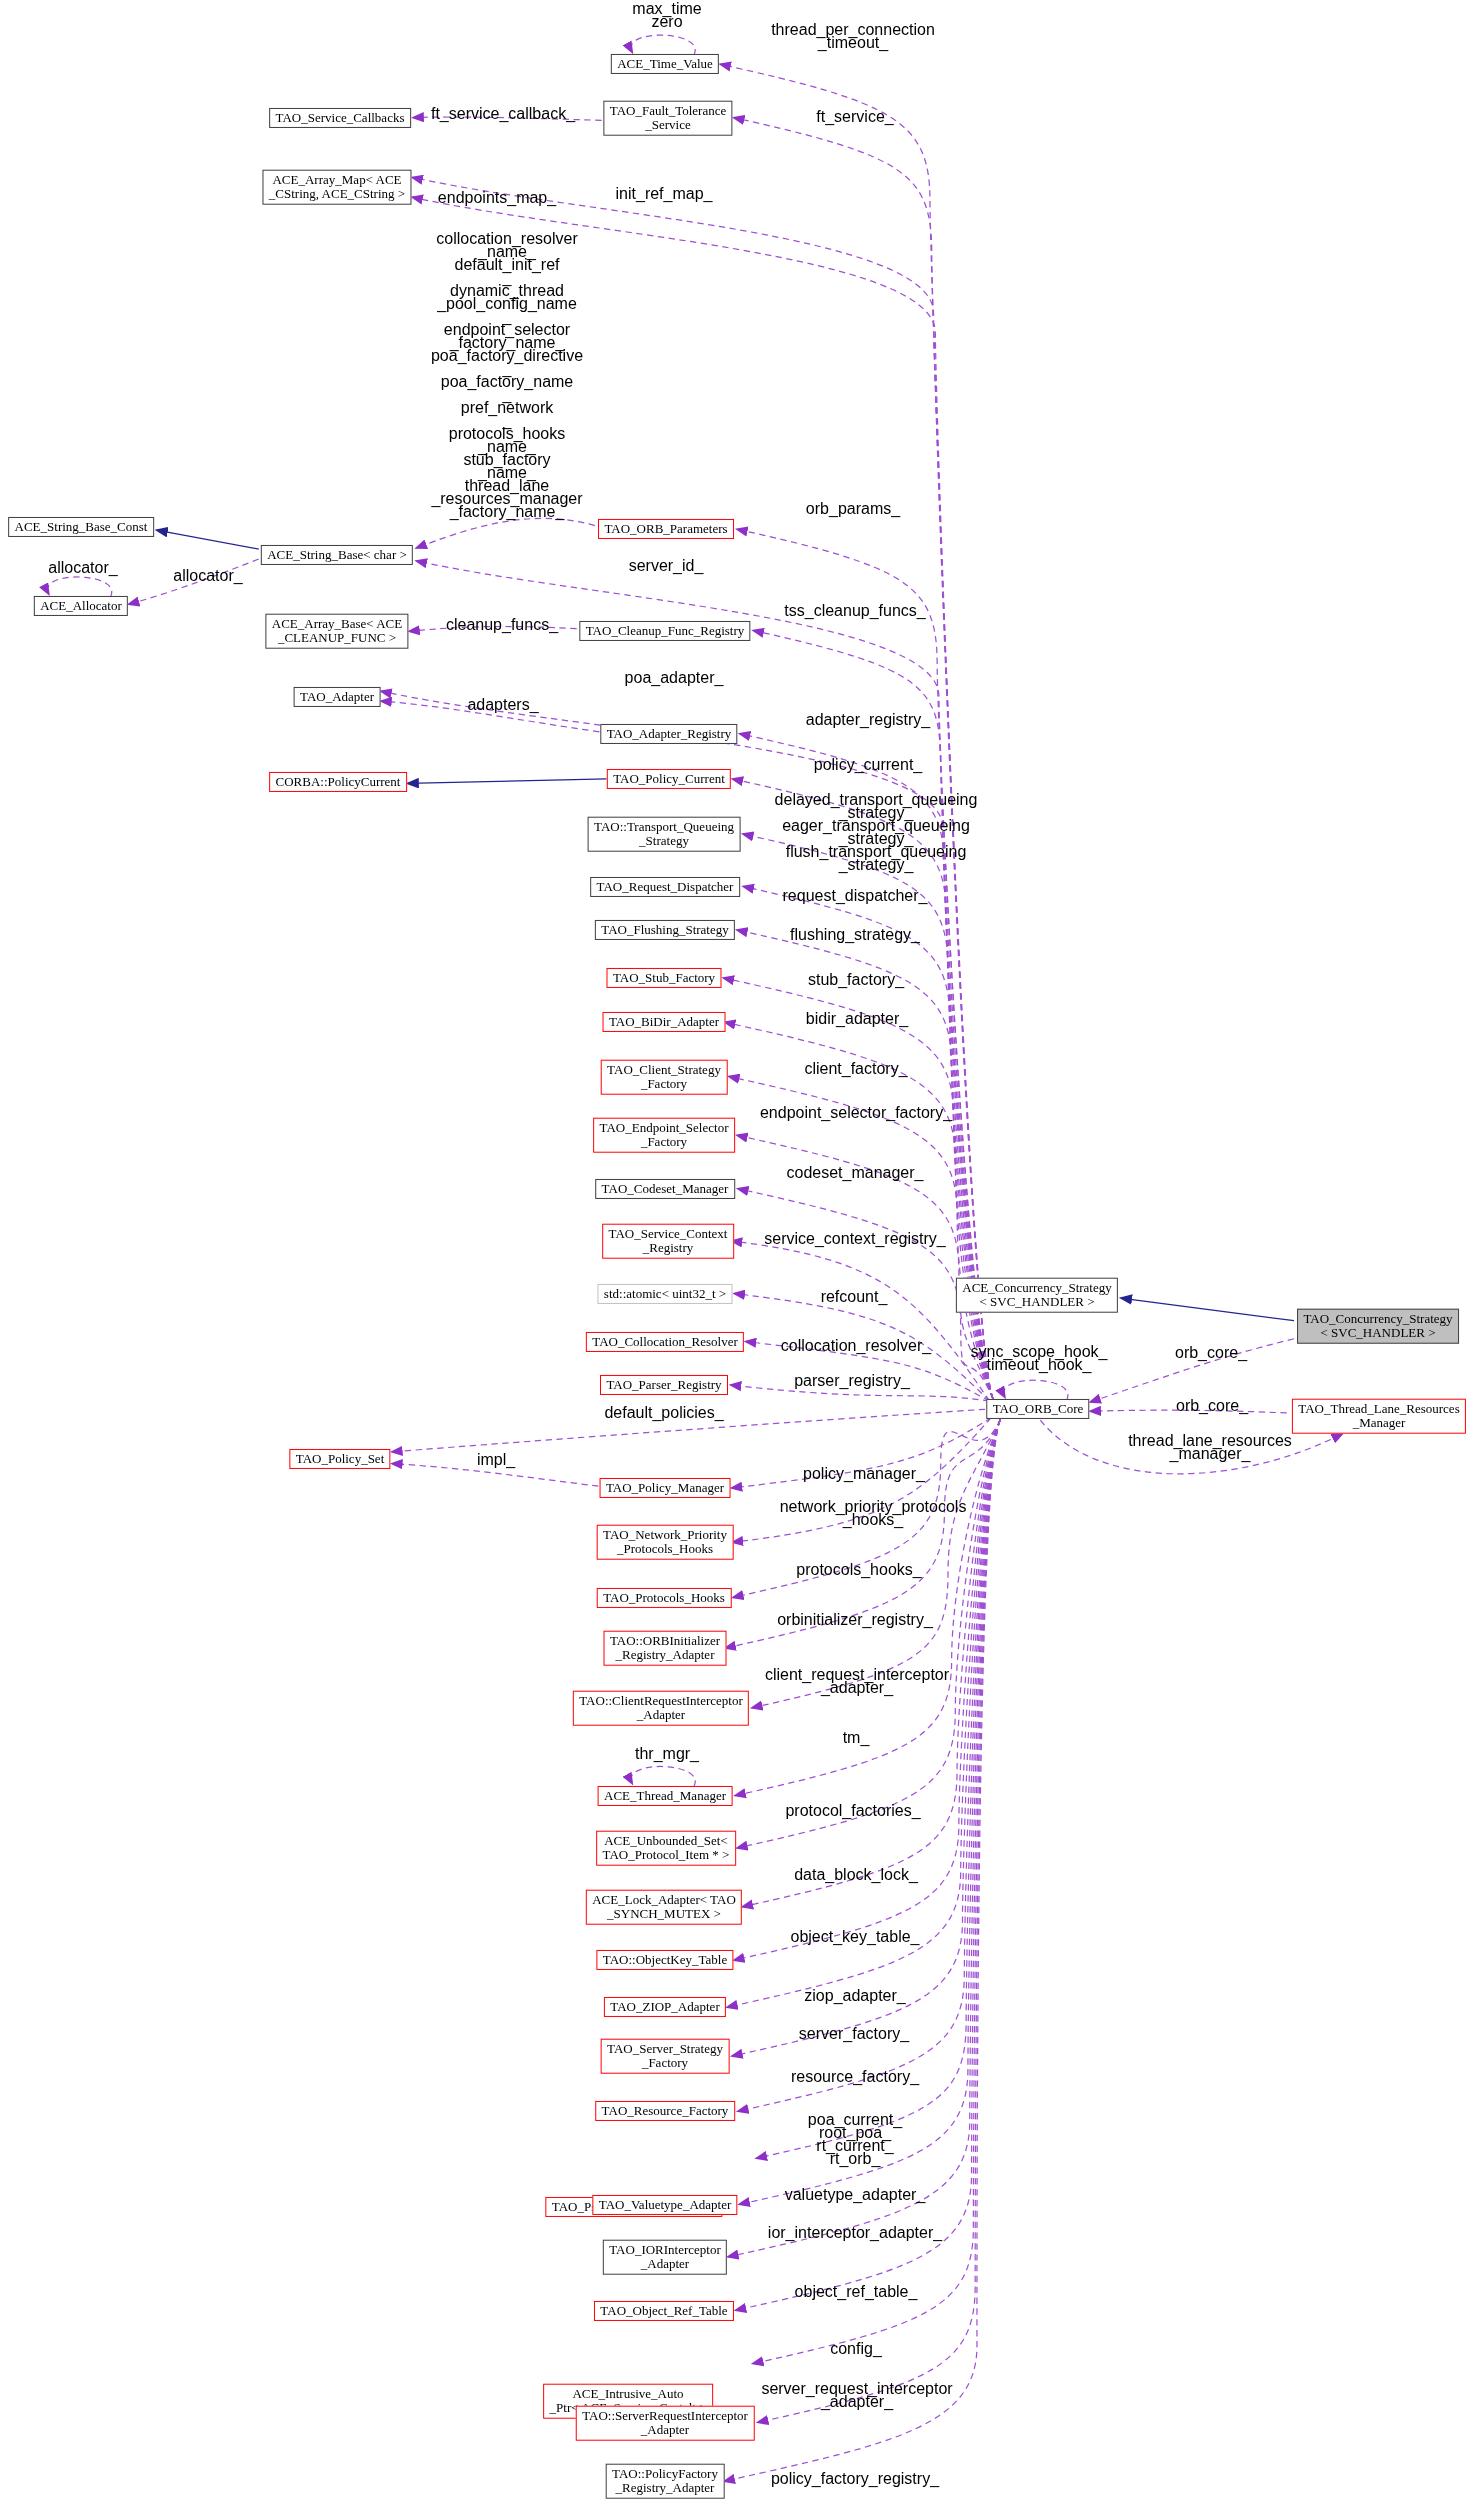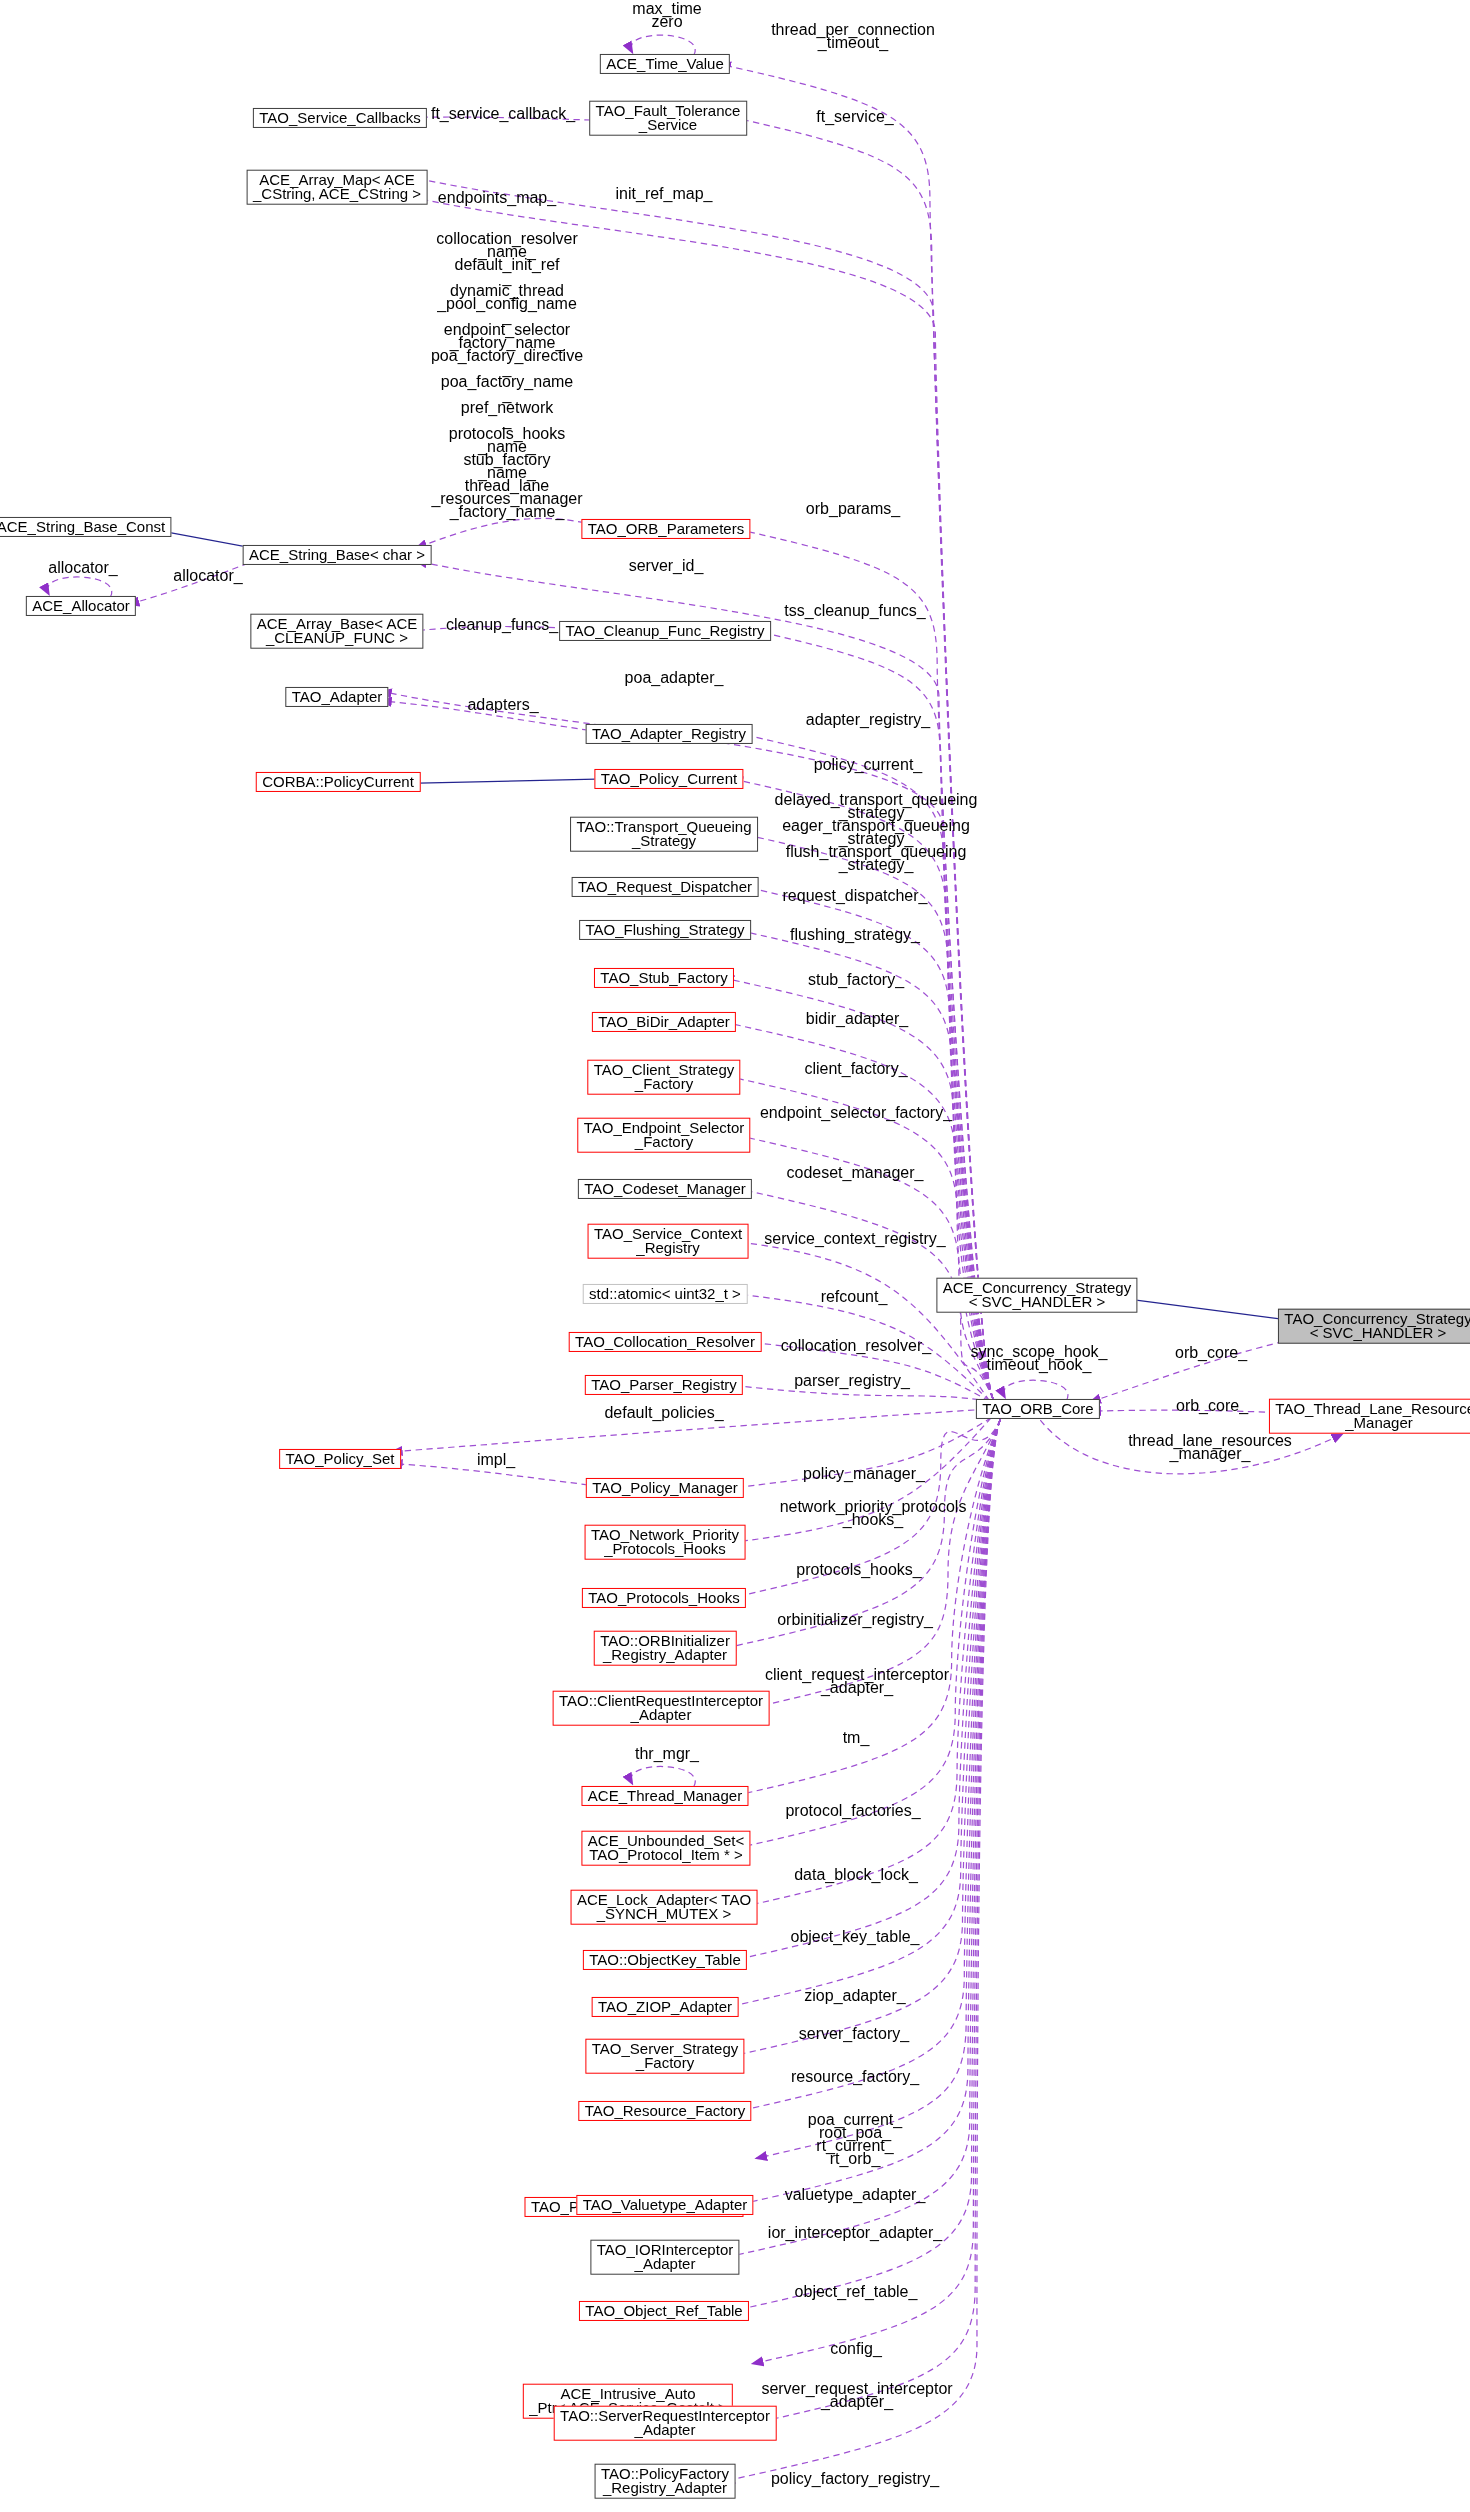--- a/index.html
+++ b/index.html
@@ -4,22 +4,22 @@
 <style>
   html,body{margin:0;padding:0;background:#ffffff;}
   #diagram-canvas{
     position:relative;width:1470px;height:2512px;background:#ffffff;overflow:hidden;
     font-family:"Liberation Sans", sans-serif;
   }
   #edge-layer{position:absolute;left:0;top:0;width:1470px;height:2512px;}
   .node{
     position:absolute;transform:translate(-50%,-50%);
     background:#ffffff;border:1.2px solid var(--c-black);
-    padding:1.8px 5.4px;font-size:15px;line-height:14.5px;color:#000;
-    white-space:pre-line;text-align:center;cursor:pointer;z-index:3;
+    padding:1.8px 5.4px;font-size:13px;line-height:14.5px;color:#000;
+    white-space:pre-line;text-align:center;cursor:pointer;z-index:3;font-family:Liberation Serif, serif;
   }
   .node.red{border-color:var(--c-red);}
   .node.gray{border-color:var(--c-gray);}
   .node.focal{background:var(--c-focalfill);border:1.3px solid #404040;}
   .edge-label{
     position:absolute;transform:translate(-50%,-50%);
     font-size:16px;line-height:13px;color:#000;
     white-space:pre-line;text-align:center;z-index:2;pointer-events:none;
   }
   path.dashed{fill:none;stroke:var(--c-edge);stroke-width:1.35;stroke-dasharray:7 5;}

